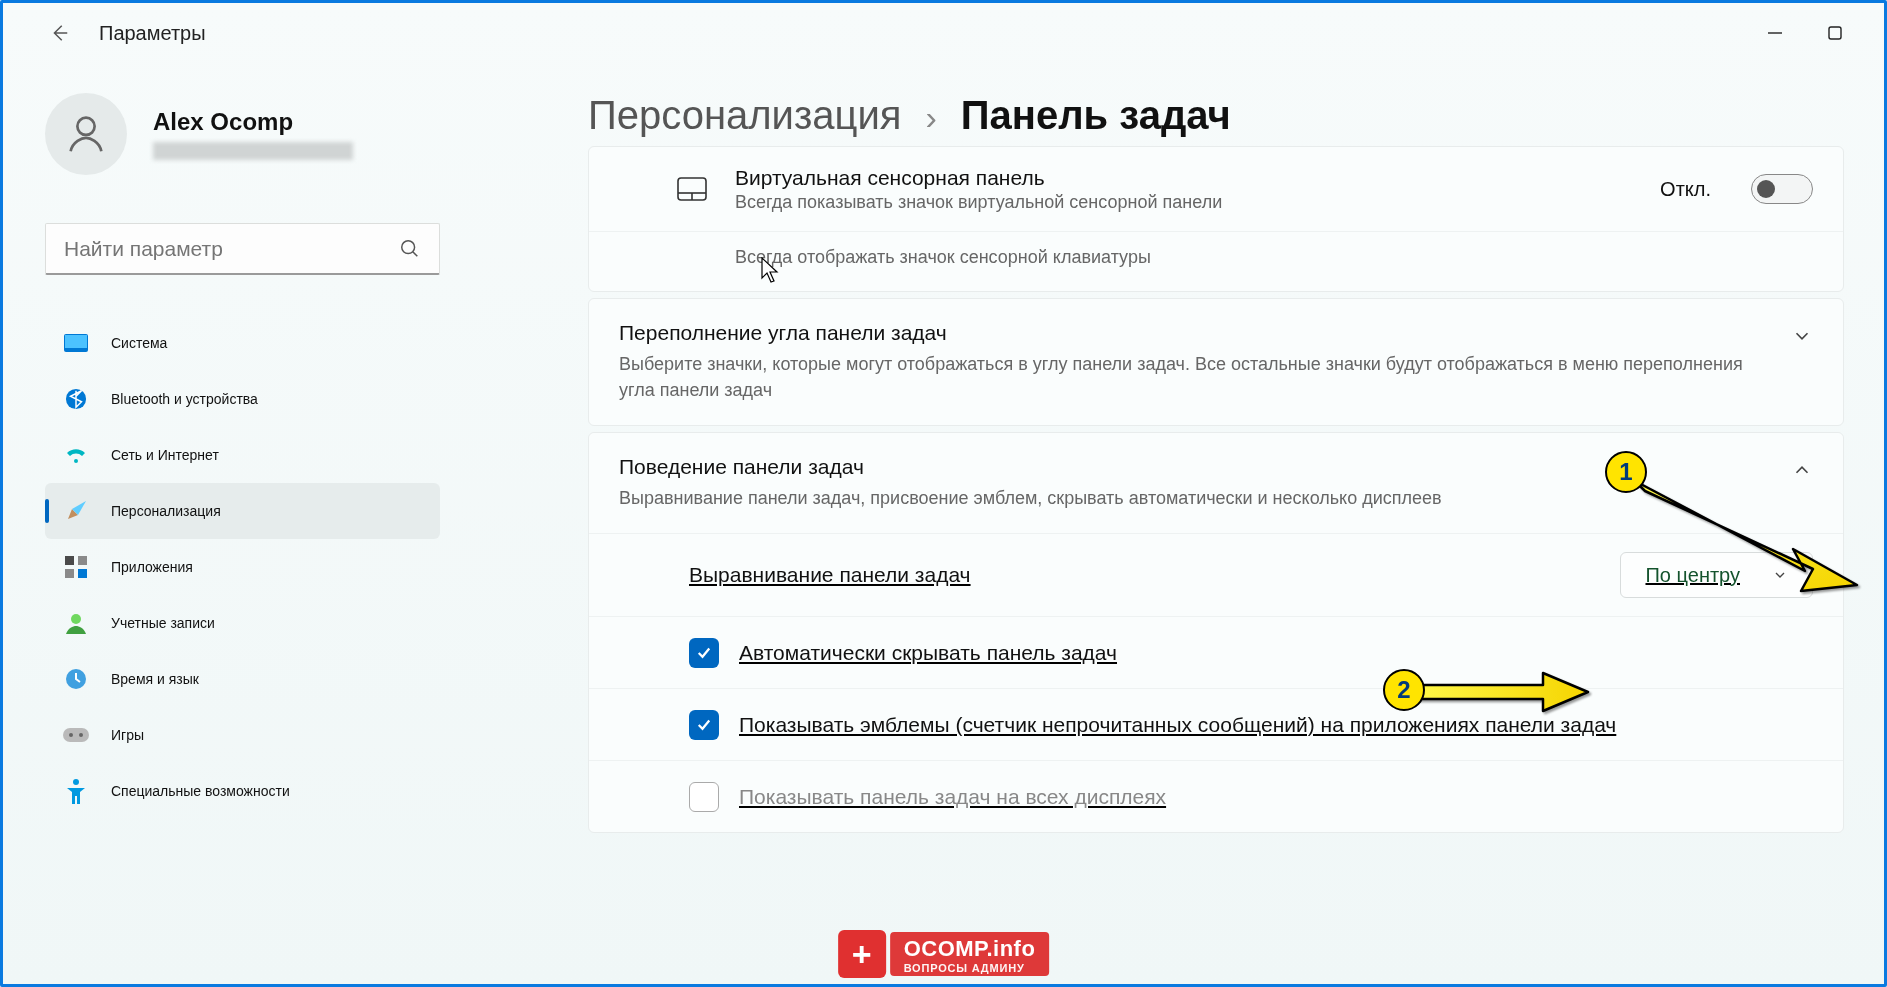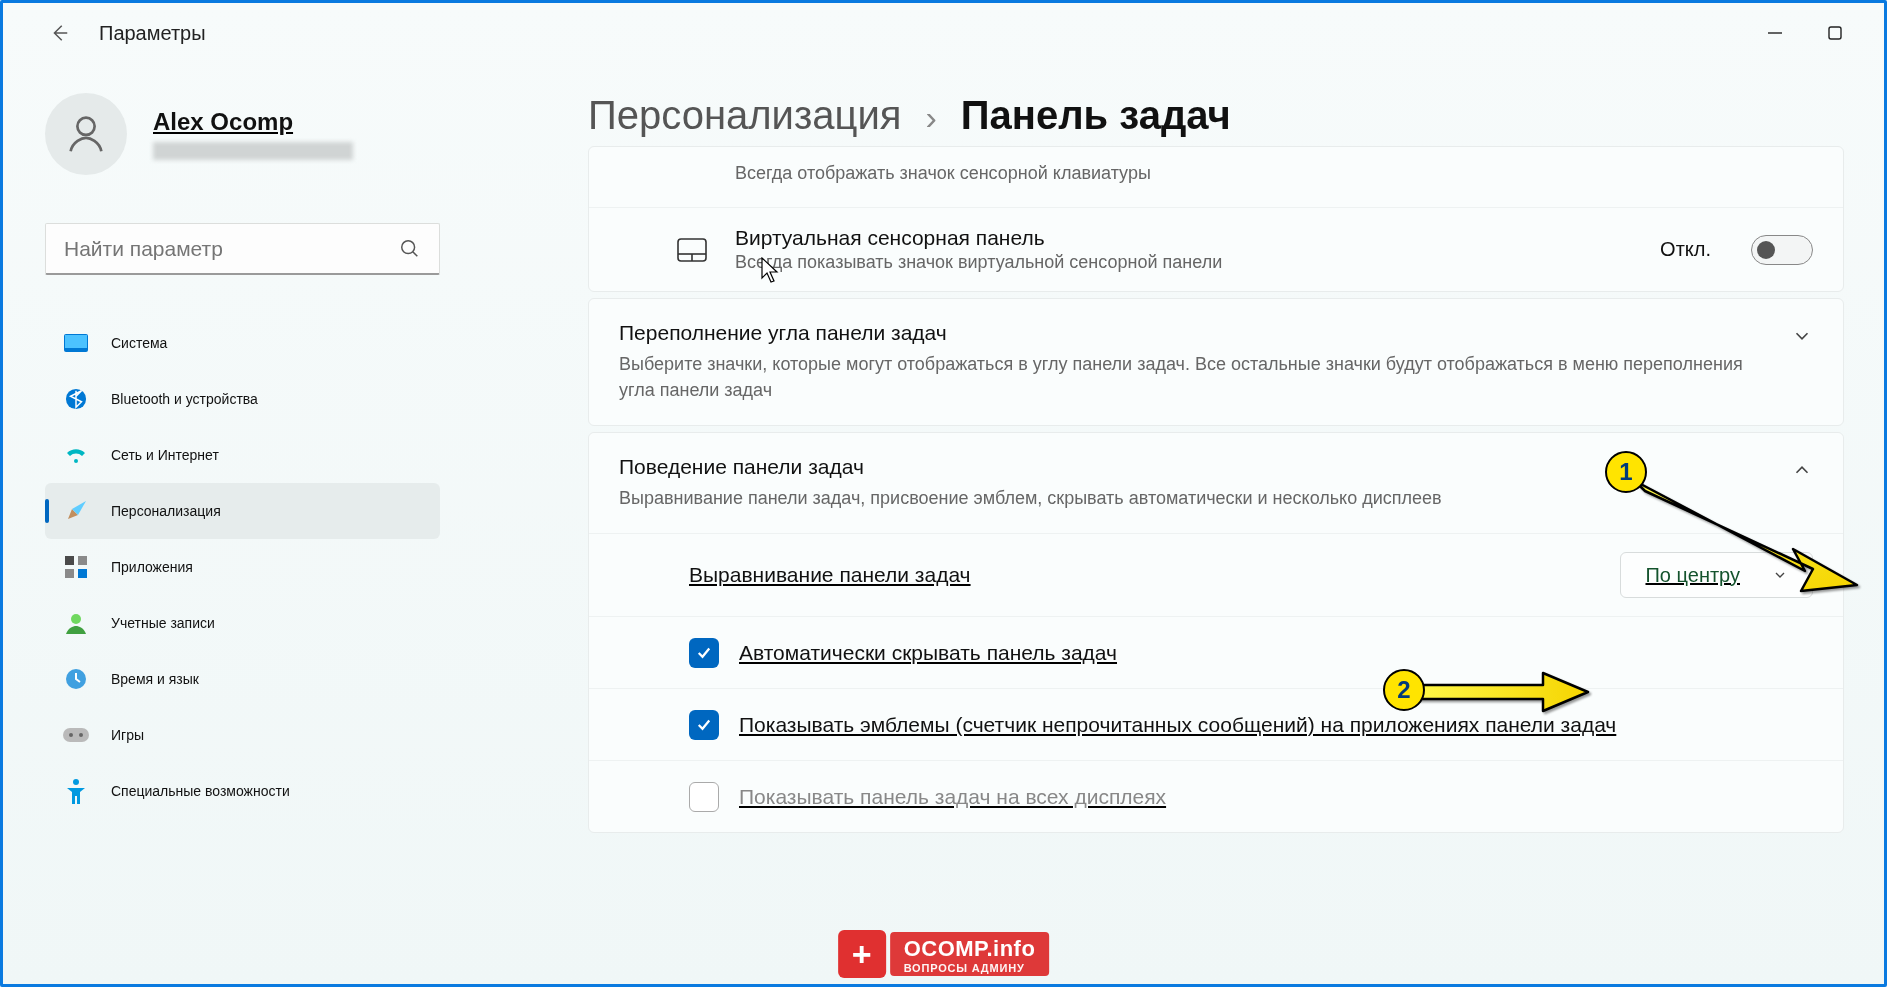--- a/index.html
+++ b/index.html
@@ -12,21 +12,21 @@
   .back-arrow { width: 36px; height: 36px; display: flex; align-items: center; justify-content: center; cursor: pointer; }
   .back-arrow svg { stroke: #555; }
   .title { font-size: 20px; color: #222; margin-left: 22px; }
   .win-controls { margin-left: auto; display: flex; gap: 38px; padding-right: 28px; }
   .win-btn { width: 22px; height: 22px; display: flex; align-items: center; justify-content: center; cursor: pointer; }
 
   .body { display: flex; height: calc(100% - 60px); }
 
   
   .sidebar { width: 465px; padding: 30px 28px 0 42px; }
-  .user { display: flex; align-items: center; gap: 26px; margin-bottom: 48px; text-decoration: underline; }
+  .user { display: flex; align-items: center; gap: 26px; margin-bottom: 48px; }
   .avatar { width: 82px; height: 82px; border-radius: 50%; background: #e5eaea; display: flex; align-items: center; justify-content: center; }
   .avatar svg { stroke: #666; }
   .uname { font-size: 24px; font-weight: 600; color: #111; }
   .uemail { width: 200px; height: 18px; margin-top: 6px; background: #d0d4d4; filter: blur(2px); }
 
   .search { display: flex; align-items: center; height: 52px; background: #fdfdfd; border: 1px solid #dcdedc; border-bottom: 2px solid #9a9a9a; border-radius: 2px; padding: 0 18px; margin-bottom: 40px; }
   .search input { flex: 1; border: none; outline: none; background: transparent; font-size: 21px; color: #555; }
   .search-icon { width: 22px; height: 22px; }
 
   .nav { list-style: none; }
@@ -219,40 +219,40 @@
     </div>
 
     <div class="main">
       <div class="breadcrumb">
         <span class="bc-parent">Персонализация</span>
         <span class="bc-sep">›</span>
         <span class="bc-current">Панель задач</span>
       </div>
 
       <div class="card" style="margin-top:-10px;">
-        <div class="row" style="padding-top:6px;min-height:60px;">
-          <span class="row-icon" style="visibility:hidden"></span>
-          <div class="row-txt">
-              <div class="row-sub">Всегда отображать значок сенсорной клавиатуры</div>
-            </div>
-        </div>
         <div class="row">
           <span class="row-icon">
               <svg width="30" height="24" viewBox="0 0 30 24" fill="none" stroke="#333" stroke-width="1.6">
                 <rect x="1" y="1" width="28" height="22" rx="3"></rect>
                 <line x1="1" y1="16" x2="29" y2="16"></line>
                 <line x1="15" y1="16" x2="15" y2="23"></line>
               </svg>
             </span>
           <div class="row-txt">
             <div class="row-title">Виртуальная сенсорная панель</div>
             <div class="row-sub">Всегда показывать значок виртуальной сенсорной панели</div>
           </div>
           <span class="toggle-state">Откл.</span>
           <div class="toggle"></div>
+        </div>
+        <div class="row" style="padding-top:6px;min-height:60px;">
+          <span class="row-icon" style="visibility:hidden"></span>
+          <div class="row-txt">
+              <div class="row-sub">Всегда отображать значок сенсорной клавиатуры</div>
+            </div>
         </div>
       </div>
 
       <div class="expander">
         <div class="exp-txt">
           <div class="exp-title">Переполнение угла панели задач</div>
           <div class="exp-sub">Выберите значки, которые могут отображаться в углу панели задач. Все остальные значки будут отображаться в меню переполнения угла панели задач</div>
         </div>
         <svg class="chev" viewBox="0 0 24 24" fill="none" stroke="#444" stroke-width="1.8">
             <path d="M6 9l6 6 6-6"></path>

